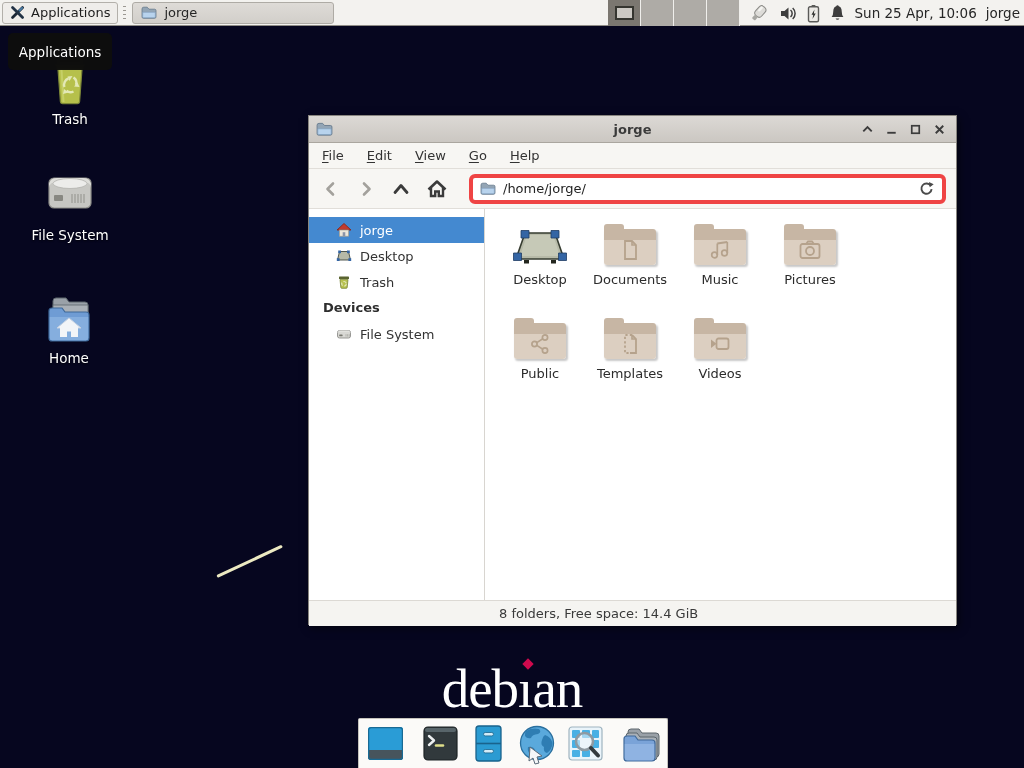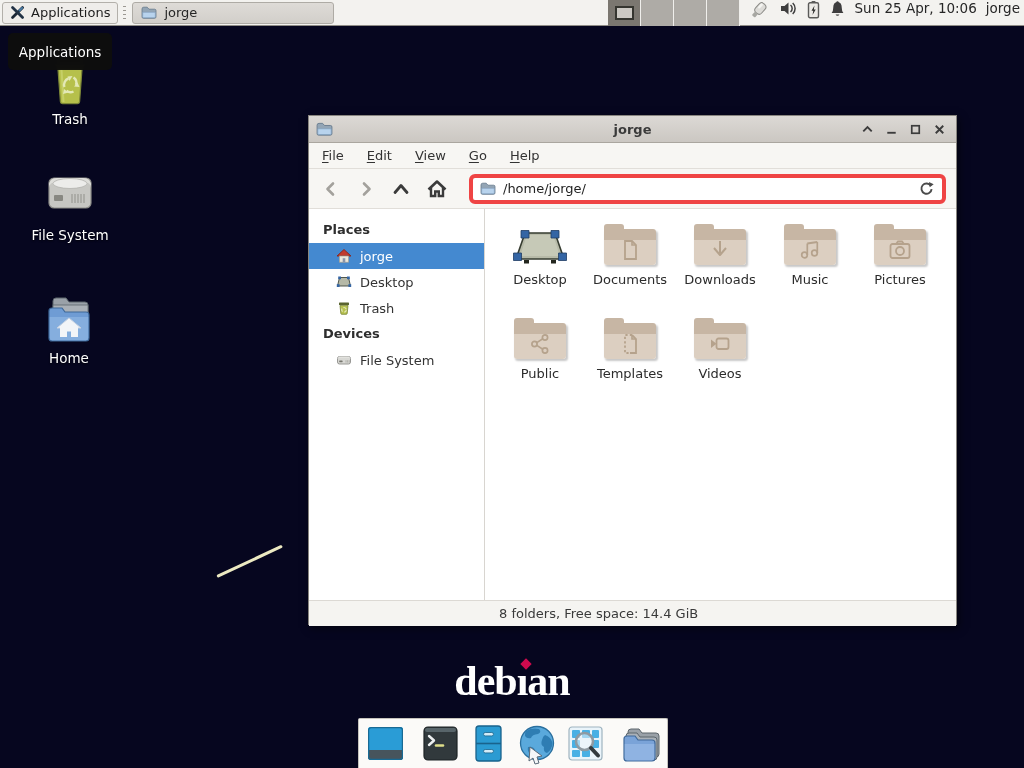--- a/index.html
+++ b/index.html
@@ -22,21 +22,21 @@
     border:1px solid #b3b0aa;border-radius:3px;background:#efedea;color:#1e1e1e;}
   .panel-handle{width:7px;height:14px;margin-left:3px;
     background:repeating-linear-gradient(#9b9892 0 1.5px,transparent 1.5px 4px);
     background-size:3px 100%;background-repeat:no-repeat;background-position:center;}
   .task-btn{display:flex;align-items:center;gap:7px;height:22px;width:202px;margin-left:4px;padding:0 8px;
     border:1px solid #aeaba5;border-radius:3px;background:linear-gradient(#dedbd7,#d2cfca);color:#262626;}
   .ws-switcher{position:absolute;left:608px;top:0;height:26px;display:flex;}
   .ws-cell{width:33px;height:26px;background:#aeaba6;border-right:1px solid #f0efec;}
   .ws-cell.active{background:#7b7770;display:flex;align-items:center;justify-content:center;}
   .ws-win{width:19px;height:14px;background:#ccc9c3;border:2px solid #35352f;}
-  .tray{position:absolute;right:4px;top:0;height:26px;display:flex;align-items:flex-start;gap:9px;color:var(--paneltxt);}
+  .tray{position:absolute;right:4px;top:0;height:26px;display:flex;align-items:center;gap:9px;color:var(--paneltxt);}
   .clock,.panel-user{font-size:13.5px;color:#262626;}
 
   
   .tooltip{position:absolute;left:8px;top:33px;width:104px;height:37px;z-index:60;
     background:rgba(14,14,12,.96);border-radius:5px;color:#fff;
     display:flex;align-items:center;justify-content:center;font-size:13.5px;}
 
   
   .desk-icon{position:absolute;width:110px;display:flex;flex-direction:column;align-items:center;z-index:5;}
   .desk-icon .lbl{margin-top:5px;color:#fff;text-shadow:0 1px 2px rgba(0,0,0,.8);font-size:13.5px;}
@@ -76,21 +76,21 @@
   .bigfolder .tab{position:absolute;left:0;top:0;width:20px;height:10px;background:#c7b6a4;border-radius:3px 3px 0 0;}
   .bigfolder .bod{position:absolute;left:0;top:5px;right:0;height:36px;border-radius:2px 3px 3px 3px;
     background:linear-gradient(#c7b6a4 0 11px,#dccfc1 11px);box-shadow:1.5px 2px 2px rgba(0,0,0,.22);}
   .bigfolder svg.emblem{position:absolute;left:50%;top:15px;transform:translateX(-50%);z-index:1;}
   .statusbar{height:26px;background:#f5f4f1;border-top:1px solid #dcd9d4;
     display:flex;align-items:center;padding-left:190px;color:#3a3a3a;}
 
   
   .debian-wrap{position:absolute;left:0;top:657px;width:1024px;text-align:center;z-index:3;}
   .debian-text{display:inline-block;position:relative;color:#fff;
-    font-family:"Liberation Serif","DejaVu Serif",serif;font-size:42px;letter-spacing:-1px;font-weight:bold;}
+    font-family:"Liberation Serif","DejaVu Serif",serif;font-size:55px;letter-spacing:-1px;}
   .debian-text .idot{position:absolute;width:8px;height:8px;background:var(--debred);
     left:58.6%;top:3px;transform:rotate(45deg);}
 
   
   .dock{position:absolute;left:358px;top:718px;width:310px;height:50px;z-index:6;
     background:#fbfaf8;border:1px solid #c6c3bd;border-bottom:none;border-radius:2px 2px 0 0;
     display:flex;align-items:center;gap:7px;padding:0 6px;}
   .dock-sep{width:1px;height:38px;background:#b8b5af;}
 
   
@@ -306,21 +306,20 @@
         <svg width="17" height="17" viewBox="0 0 18 18">
           <path d="M13.6,6.2 A5.4,5.4 0 1 0 14.4,9.6" fill="none" stroke="#4a4a4a" stroke-width="2"></path>
           <polygon points="11.6,2.2 16.6,4.4 12.4,7.6" fill="#4a4a4a"></polygon>
         </svg>
       </span>
     </div>
   </div>
 
   <div class="content">
     <div class="sidebar">
-      <div class="side-header">Places</div>
       <div class="side-item selected">
         <span>
           <svg width="16" height="16" viewBox="0 0 16 16">
             <polygon points="8,1.5 15,8 1,8" fill="#c23b2e" stroke="#88271d" stroke-width="0.9"></polygon>
             <rect x="3.4" y="8" width="9.2" height="6.2" fill="#ece7db" stroke="#a49e92" stroke-width="0.7"></rect>
             <rect x="6.7" y="10.2" width="2.6" height="4" fill="#8a94a8"></rect>
           </svg>
         </span>
         <span>jorge</span>
       </div>
@@ -386,31 +385,20 @@
         <div class="fitem">
           <span class="bigfolder">
               <i class="tab"></i>
               <i class="bod"></i>
             <svg class="emblem" width="20" height="22" viewBox="0 0 20 22">
               <path d="M5,2 H12 L16,6 V20 H5 Z" fill="none" stroke="#b5a28c" stroke-width="1.8"></path>
               <path d="M12,2 V6 H16" fill="none" stroke="#b5a28c" stroke-width="1.6"></path>
             </svg>
           </span>
           <span class="lbl">Documents</span>
-        </div>
-        <div class="fitem">
-          <span class="bigfolder">
-              <i class="tab"></i>
-              <i class="bod"></i>
-            <svg class="emblem" width="20" height="22" viewBox="0 0 20 22">
-              <line x1="10" y1="2" x2="10" y2="14" stroke="#b5a28c" stroke-width="2"></line>
-              <polyline points="4,9 10,16 16,9" fill="none" stroke="#b5a28c" stroke-width="2" stroke-linejoin="round"></polyline>
-            </svg>
-          </span>
-          <span class="lbl">Downloads</span>
         </div>
         <div class="fitem">
           <span class="bigfolder">
               <i class="tab"></i>
               <i class="bod"></i>
             <svg class="emblem" width="22" height="22" viewBox="0 0 22 22">
               <circle cx="5.5" cy="16" r="2.8" fill="none" stroke="#b5a28c" stroke-width="1.7"></circle>
               <circle cx="15.5" cy="14" r="2.8" fill="none" stroke="#b5a28c" stroke-width="1.7"></circle>
               <line x1="8.3" y1="16" x2="8.3" y2="4.5" stroke="#b5a28c" stroke-width="1.7"></line>
               <line x1="18.3" y1="14" x2="18.3" y2="3" stroke="#b5a28c" stroke-width="1.7"></line>

